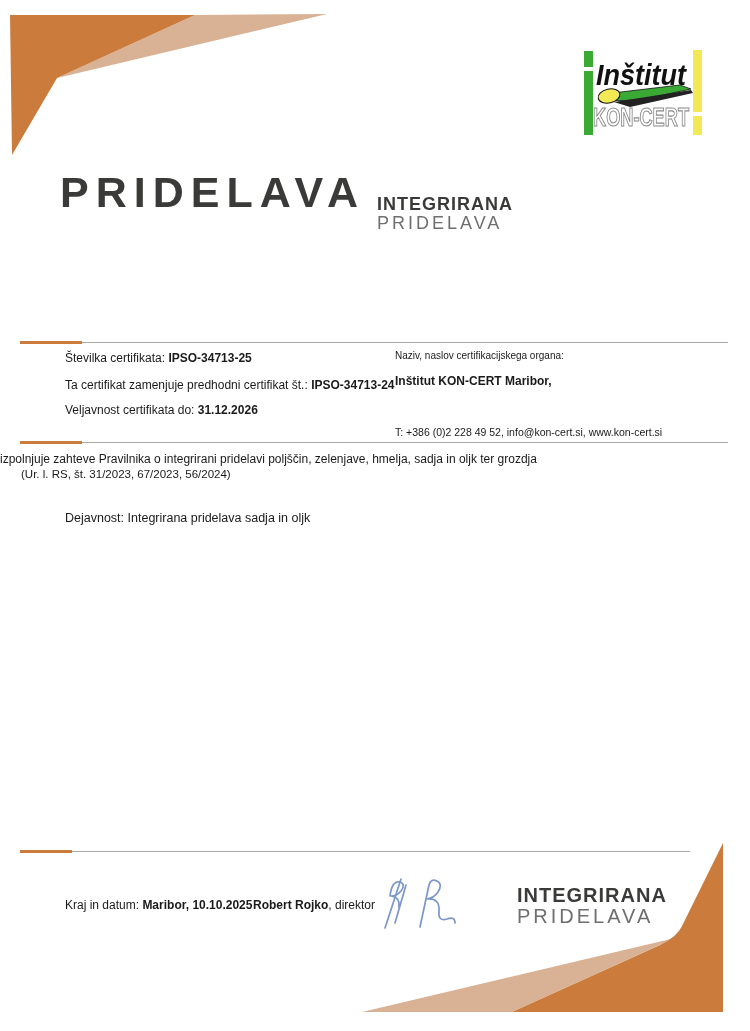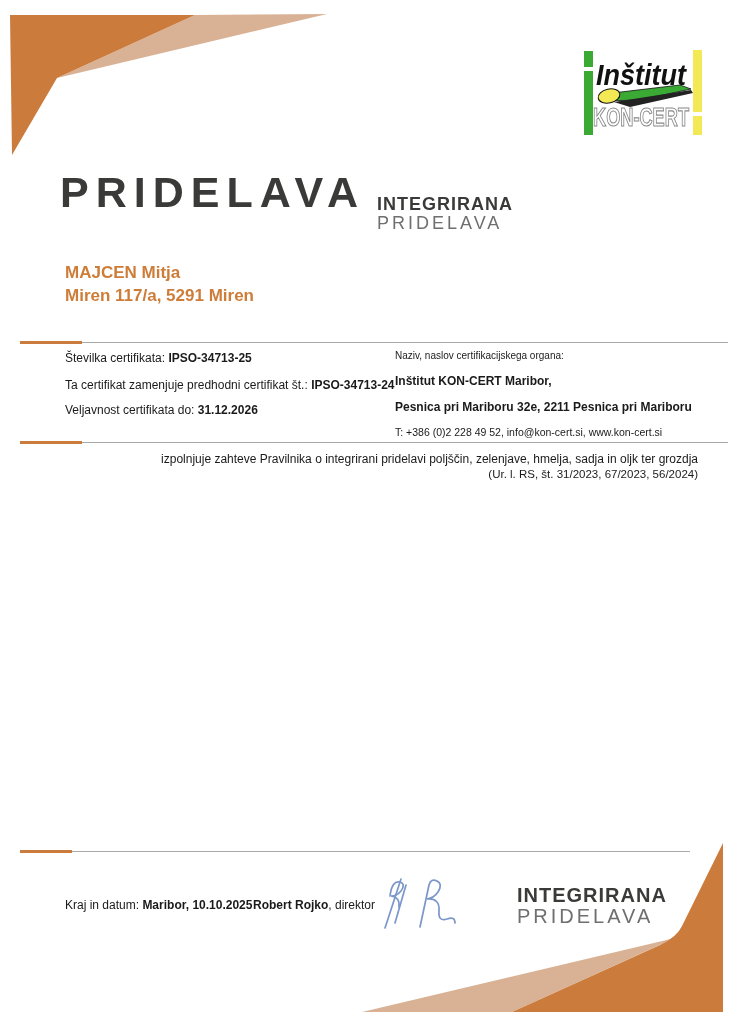--- a/index.html
+++ b/index.html
@@ -20,21 +20,21 @@
   .scheme-bottom .scheme-bold{font-size:20px;}
   .scheme-bottom .scheme-light{font-size:20px;}
   .holder{left:65px;top:261px;font-size:17px;font-weight:bold;color:#ce7d39;line-height:23px;}
   .rule-gray{height:1px;background:#a8a8a8;}
   .rule-orange{height:3px;background:#cb7c3d;}
   .row12{font-size:12px;line-height:15px;}
   .row12 b{font-weight:bold;}
   .small10{font-size:10px;}
   .bold12{font-size:12px;font-weight:bold;}
   .bold10{font-size:10.5px;font-weight:normal;}
-  .statement{left:0;top:452px;width:698px;text-align:right;font-size:12px;line-height:15px;}
+  .statement{left:0;top:452px;width:698px;text-align:left;font-size:12px;line-height:15px;}
   .statement .l2{font-size:11.5px;padding-left:21px;}
   .detail{font-size:12.5px;}
   .footer-row{font-size:12px;}
   svg text{font-family:"Liberation Sans",sans-serif;}
 </style>
 </head>
 <body>
 
 <div class="page">
 
@@ -60,51 +60,49 @@
     <text x="13" y="81" font-size="25" font-weight="bold" fill="#ffffff" stroke="#8a8a8a" stroke-width="1.1" textLength="96" lengthAdjust="spacingAndGlyphs">KON-CERT</text>
   </svg>
 
   <div class="abs title">PRIDELAVA</div>
 
   <div class="abs scheme-top">
     <div class="scheme-bold">INTEGRIRANA</div>
     <div class="scheme-light">PRIDELAVA</div>
   </div>
 
-  <div class="abs holder">
-    <div>MAJCEN Mitja</div>
-    <div>Miren 117/a, 5291 Miren</div>
-  </div>
 
   <div class="abs rule-gray" style="left:20px;top:342px;width:708px"></div>
   <div class="abs rule-orange" style="left:20px;top:341px;width:62px"></div>
 
   <div class="abs row12" style="left:65px;top:351px">
     <span>Številka certifikata: </span><b>IPSO-34713-25</b>
   </div>
   <div class="abs row12" style="left:65px;top:378px">
     <span>Ta certifikat zamenjuje predhodni certifikat št.: </span><b>IPSO-34713-24</b>
   </div>
   <div class="abs row12" style="left:65px;top:403px">
     <span>Veljavnost certifikata do: </span><b>31.12.2026</b>
   </div>
 
   <div class="abs small10" style="left:395px;top:350px">Naziv, naslov certifikacijskega organa:</div>
   <div class="abs bold12" style="left:395px;top:374px">Inštitut KON-CERT Maribor,</div>
-  <div class="abs bold12" style="left:395px;top:400px">Pesnica pri Mariboru 32e, 2211 Pesnica pri Mariboru</div>
   <div class="abs bold10" style="left:395px;top:426px">T: +386 (0)2 228 49 52, info@kon-cert.si, www.kon-cert.si</div>
 
   <div class="abs rule-gray" style="left:20px;top:442px;width:708px"></div>
   <div class="abs rule-orange" style="left:20px;top:441px;width:62px"></div>
 
   <div class="abs statement">
     <div>izpolnjuje zahteve Pravilnika o integrirani pridelavi poljščin, zelenjave, hmelja, sadja in oljk ter grozdja</div>
     <div class="l2">(Ur. l. RS, št. 31/2023, 67/2023, 56/2024)</div>
   </div>
 
+  <div class="abs detail" style="left:65px;top:511px">
+    <span>Dejavnost: </span><span>Integrirana pridelava sadja in oljk</span>
+  </div>
 
   <div class="abs rule-gray" style="left:20px;top:851px;width:670px"></div>
   <div class="abs rule-orange" style="left:20px;top:850px;width:52px"></div>
 
   <div class="abs footer-row" style="left:65px;top:898px">
     <span>Kraj in datum: </span><b>Maribor, 10.10.2025</b>
   </div>
   <div class="abs footer-row" style="left:253px;top:898px">
     <b>Robert Rojko</b><span>, direktor</span>
   </div>

